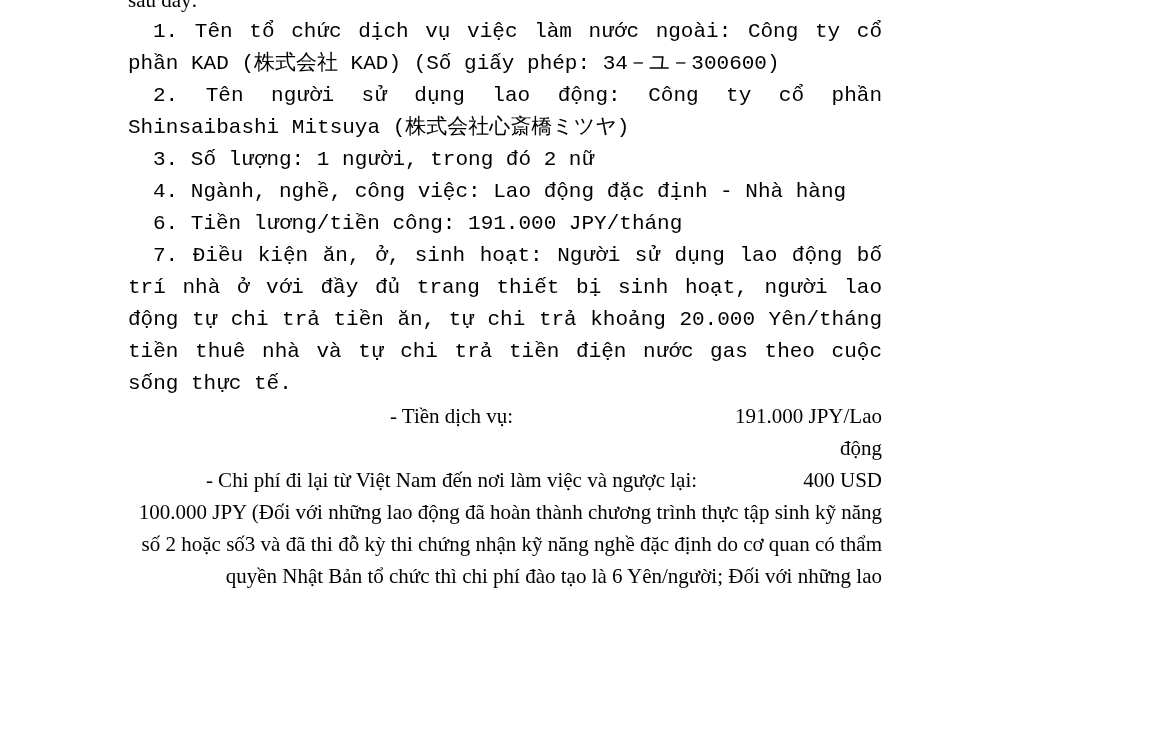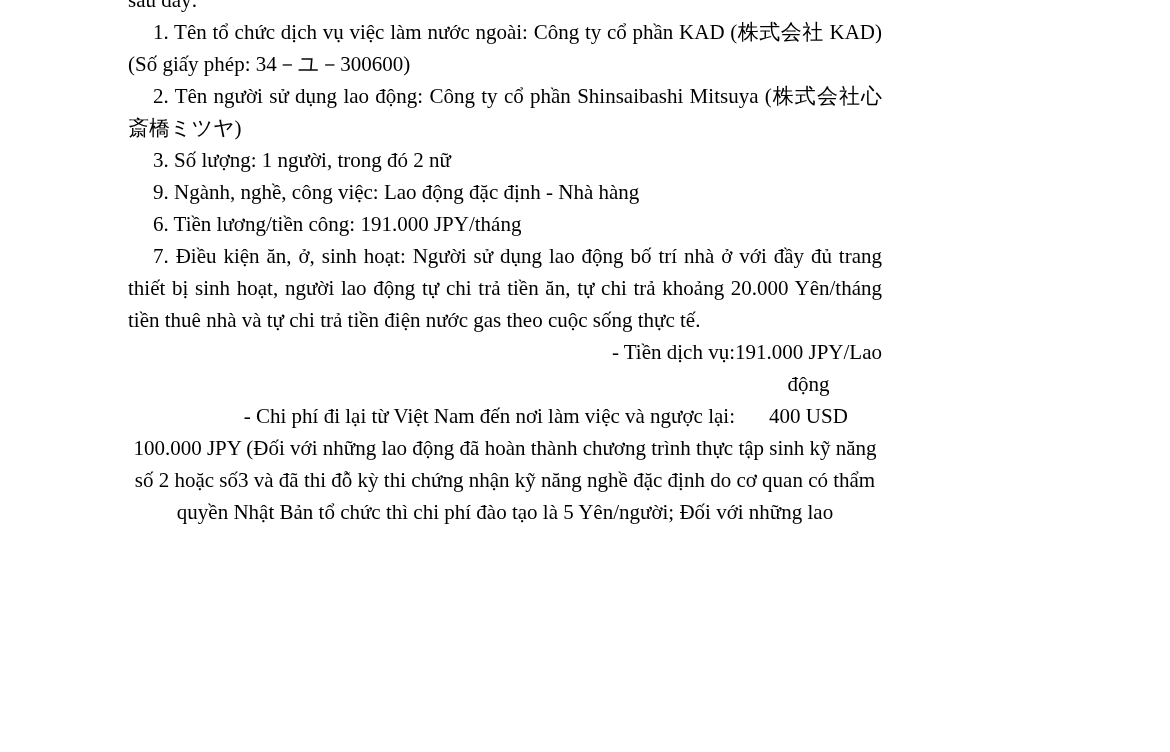--- a/index.html
+++ b/index.html
@@ -19,63 +19,64 @@
     font-family: "Liberation Serif", "DejaVu Serif", serif;
     font-size: 21px;
     line-height: 32px;
   }
   .para {
     margin: 0;
     text-align: justify;
   }
   .indent {
     text-indent: 25px;
+    font-family: Liberation Mono, monospace;
   }
   .first-partial {
     margin-top: -16px;
     text-align: left;
   }
   .fee-row {
     display: flex;
     align-items: flex-start;
   }
   .fee-label {
     flex: 0 0 607px;
     box-sizing: border-box;
     padding-left: 40px;
-    text-align: right;
+    text-align: center;
   }
   .fee-value {
     flex: 1 1 auto;
     min-width: 0;
-    text-align: center;
+    text-align: right;
     white-space: normal;
   }
 </style>
 </head>
 <body>
 
 <div class="page">
 
   <p class="para first-partial">sau đây:</p>
 
   <p class="para indent">1. Tên tổ chức dịch vụ việc làm nước ngoài: Công ty cổ phần KAD (株式会社 KAD) (Số giấy phép: 34－ユ－300600)</p>
   <p class="para indent">2. Tên người sử dụng lao động: Công ty cổ phần Shinsaibashi Mitsuya (株式会社心斎橋ミツヤ)</p>
   <p class="para indent">3. Số lượng: 1 người, trong đó 2 nữ</p>
-  <p class="para indent">9. Ngành, nghề, công việc: Lao động đặc định - Nhà hàng</p>
+  <p class="para indent">4. Ngành, nghề, công việc: Lao động đặc định - Nhà hàng</p>
   <p class="para indent">6. Tiền lương/tiền công: 191.000 JPY/tháng</p>
   <p class="para indent">7. Điều kiện ăn, ở, sinh hoạt: Người sử dụng lao động bố trí nhà ở với đầy đủ trang thiết bị sinh hoạt, người lao động tự chi trả tiền ăn, tự chi trả khoảng 20.000 Yên/tháng tiền thuê nhà và tự chi trả tiền điện nước gas theo cuộc sống thực tế.</p>
 
   <div class="fee-row">
     <div class="fee-label">- Tiền dịch vụ:</div>
     <div class="fee-value">191.000 JPY/Lao động</div>
   </div>
 
   <div class="fee-row">
     <div class="fee-label">- Chi phí đi lại từ Việt Nam đến nơi làm việc và ngược lại:</div>
     <div class="fee-value">400 USD</div>
   </div>
 
   <div class="fee-row">
-    <div class="fee-value">100.000 JPY (Đối với những lao động đã hoàn thành chương trình thực tập sinh kỹ năng số 2 hoặc số3 và đã thi đỗ kỳ thi chứng nhận kỹ năng nghề đặc định do cơ quan có thẩm quyền Nhật Bản tổ chức thì chi phí đào tạo là 5 Yên/người; Đối với những lao</div>
+    <div class="fee-value">100.000 JPY (Đối với những lao động đã hoàn thành chương trình thực tập sinh kỹ năng số 2 hoặc số3 và đã thi đỗ kỳ thi chứng nhận kỹ năng nghề đặc định do cơ quan có thẩm quyền Nhật Bản tổ chức thì chi phí đào tạo là 6 Yên/người; Đối với những lao</div>
   </div>
 
 </div>
 
 </body></html>

